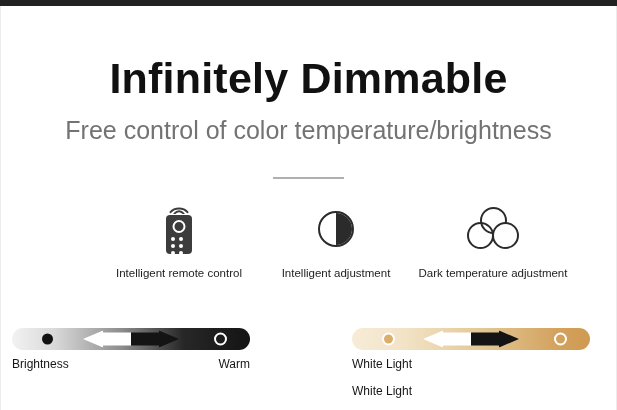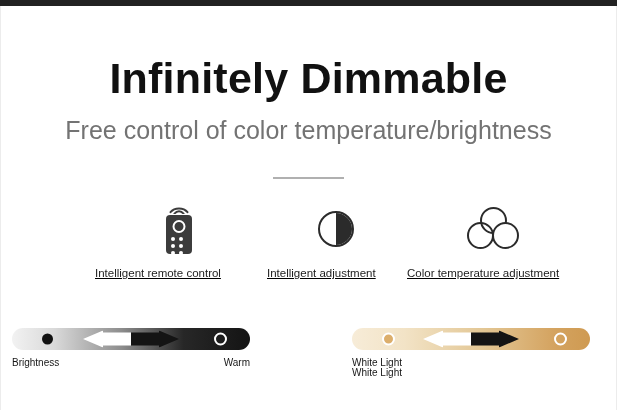--- a/index.html
+++ b/index.html
@@ -83,21 +83,21 @@
   .features {
     position: absolute;
     left: 95px;
     top: 200px;
     width: 470px;
     height: 90px;
   }
   .feature {
     position: absolute;
     top: 0;
-    text-decoration: underline;
+    text-align: center;
   }
   .feature-icon {
     height: 58px;
     display: flex;
     align-items: center;
     justify-content: center;
   }
   .feature-label {
     font-size: 11.5px;
     color: #1d1d1d;
@@ -252,23 +252,24 @@
     transform: translate(-50%, -50%);
   }
 
   .slider-labels {
     position: absolute;
     left: 0;
     top: 30px;
     width: 100%;
     display: flex;
     justify-content: space-between;
-    font-size: 10px;
+    font-size: 12px;
     color: #161616;
     line-height: 1;
+    gap: 15px;
   }
   .slider-labels span { white-space: nowrap; }
   #slider-brightness .slider-labels { padding: 0 0px; }
   #slider-color .slider-labels { padding: 0 0px; flex-direction: column; }
 </style>
 </head>
 <body>
 
 <div id="page">
 
@@ -313,21 +314,21 @@
     </div>
 
     <div class="feature" id="feature-2">
       <div class="feature-icon">
         <div class="tricircle">
           <span class="tc-left"></span>
           <span class="tc-top"></span>
           <span class="tc-right"></span>
         </div>
       </div>
-      <div class="feature-label">Color temperature adjustment</div>
+      <div class="feature-label">Dark temperature adjustment</div>
     </div>
 
   </div>
 
   <div class="slider-wrap" id="slider-brightness">
     <div class="slider-track" id="track-brightness">
       <div class="knob-dot" id="bright-dot"></div>
       <div class="knob-ring" id="bright-ring"></div>
       <svg class="dblarrow" width="98" height="17" viewBox="0 0 98 17">
         <path d="M49 2 L49 15 L21 15 L21 17 L1 8.5 L21 0 L21 2 Z" fill="#ffffff"></path>

